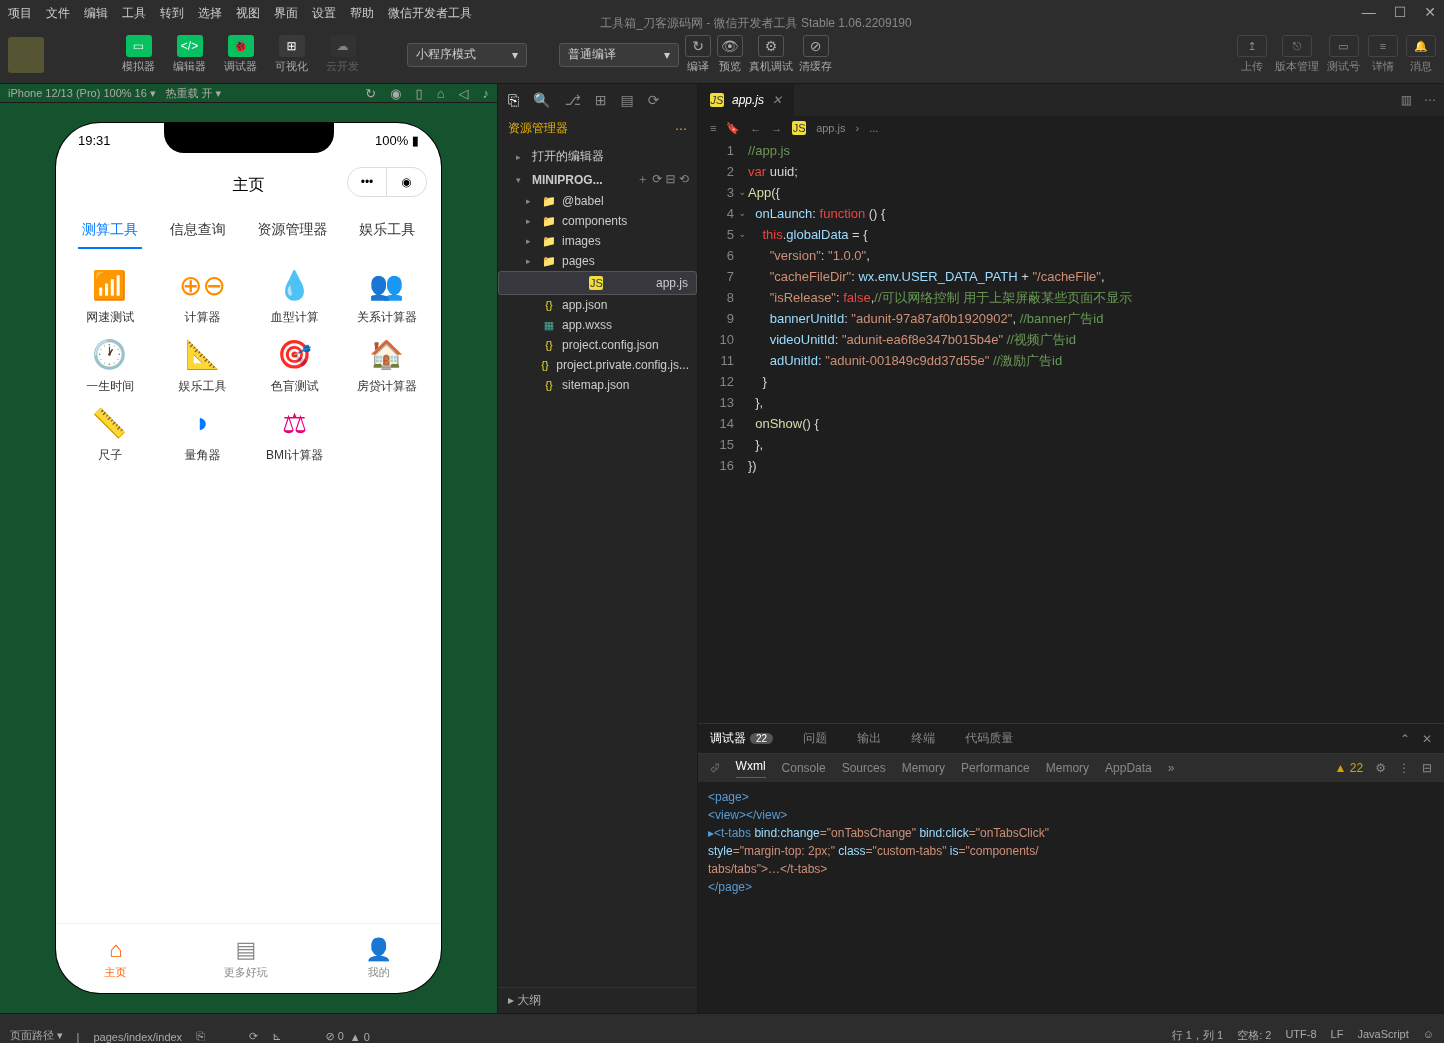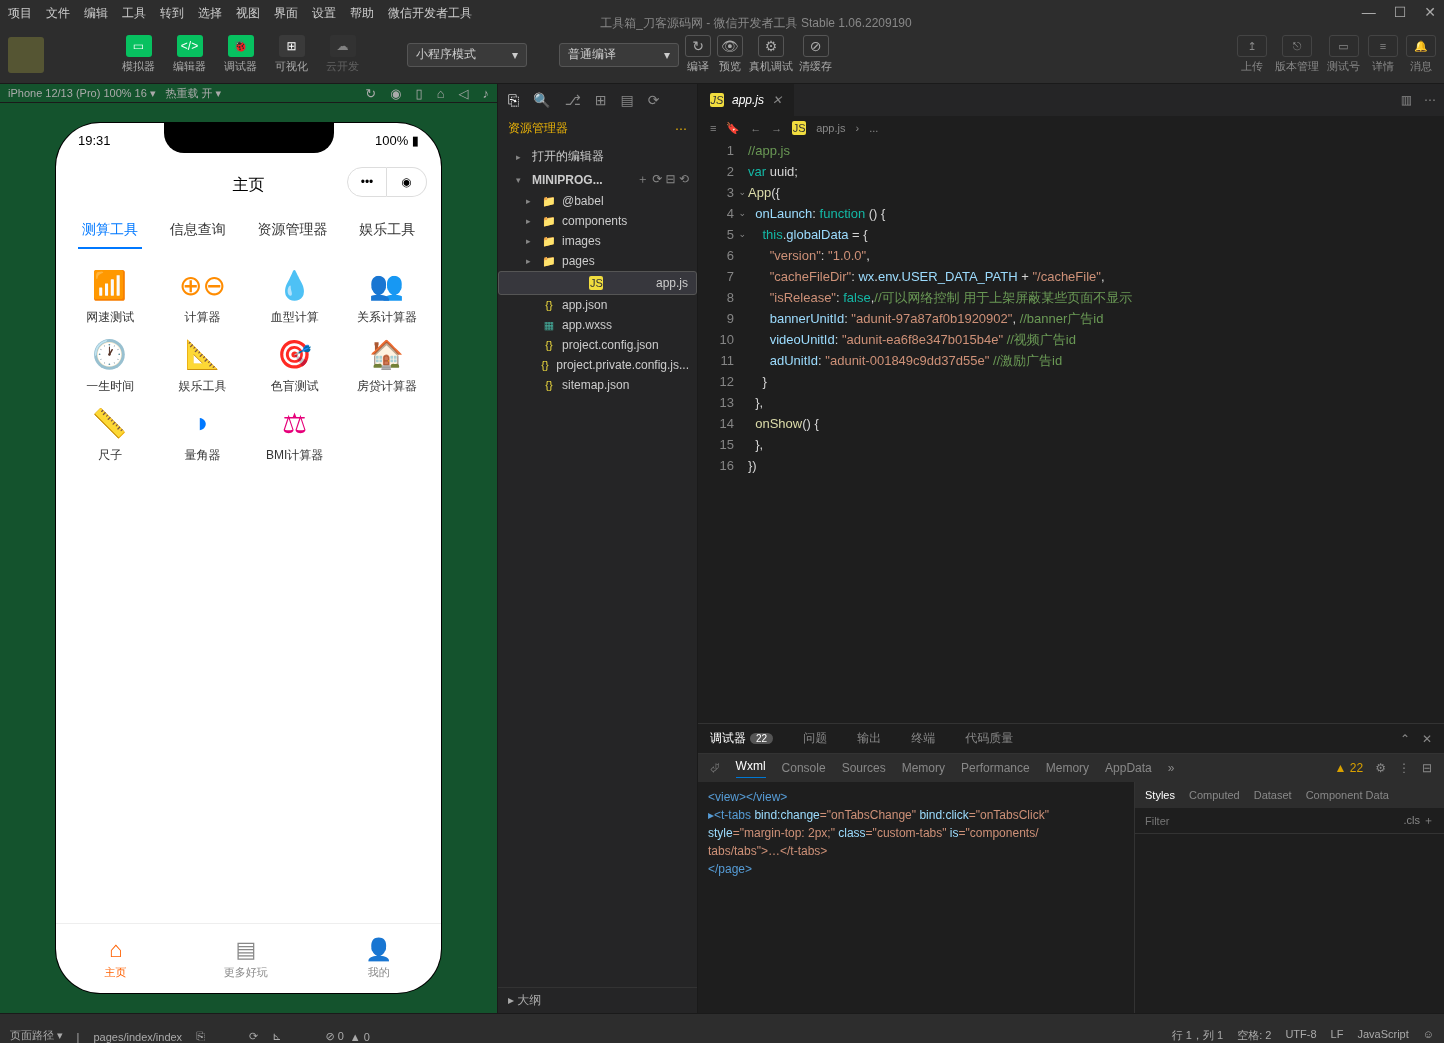--- a/index.html
+++ b/index.html
@@ -67,21 +67,21 @@
 .edtab { height:32px; padding:0 12px; display:flex; align-items:center; gap:8px; background:#1e1e1e; color:#fff; font-size:12px; font-style:italic; }
 .edtab .x { color:#888; cursor:pointer; }
 .edact { position:absolute; right:8px; display:flex; gap:12px; color:#888; }
 .bcrumb { height:24px; display:flex; align-items:center; gap:10px; padding:0 12px; color:#888; font-size:11px; }
 .bcrumb .bi { cursor:pointer; }
 .code { flex:1; display:flex; font-family:Consolas,monospace; font-size:13px; line-height:21px; overflow:hidden; }
 .gutter { width:50px; text-align:right; color:#858585; padding-right:14px; user-select:none; position:relative; }
 .gutter .fold { position:absolute; right:2px; color:#888; font-size:9px; }
 .codetxt { flex:1; white-space:pre; color:#d4d4d4; }
 .c-cm { color:#6a9955; }
-.c-kw { color:#14b8a6; }
+.c-kw { color:#ef4444; }
 .c-fn { color:#dcdcaa; }
 .c-st { color:#ce9178; }
 .c-pr { color:#9cdcfe; }
 
 .debugger { height:290px; background:#1e1e1e; border-top:1px solid #333; display:flex; flex-direction:column; }
 .dbgtabs { height:30px; display:flex; align-items:center; gap:30px; padding:0 12px; color:#888; font-size:12px; border-bottom:1px solid #333; }
 .dbgtabs .dt { cursor:pointer; padding:6px 0; }
 .dbgtabs .dt.act { color:#fff; }
 .dbgtabs .badge { background:#555; border-radius:8px; padding:0 6px; font-size:10px; margin-left:4px; }
 .dbgtabs .dr { margin-left:auto; display:flex; gap:12px; align-items:center; }
@@ -446,37 +446,26 @@
         <span>»</span>
         <div style="margin-left:auto;display:flex;gap:12px;align-items:center">
           <span class="warn">▲ <span>22</span></span>
           <span>⚙</span>
           <span>⋮</span>
           <span>⊟</span>
         </div>
       </div>
       <div class="dbgbody">
         <div class="wxml">
+<div><span class="tg">&lt;page&gt;</span></div>
 <div><span class="tg">  &lt;view&gt;&lt;/view&gt;</span></div>
 <div><span class="tg">▸&lt;t-tabs </span><span class="at">bind:change</span><span class="vl">="onTabsChange" </span><span class="at">bind:click</span><span class="vl">="onTabsClick"</span></div>
 <div><span class="at">style</span><span class="vl">="margin-top: 2px;" </span><span class="at">class</span><span class="vl">="custom-tabs" </span><span class="at">is</span><span class="vl">="components/</span></div>
 <div><span class="vl">tabs/tabs"&gt;…&lt;/t-tabs&gt;</span></div>
 <div><span class="tg">&lt;/page&gt;</span></div>
-        </div>
-        <div class="styles">
-          <div class="sttabs">
-            <span class="st act">Styles</span>
-            <span class="st">Computed</span>
-            <span class="st">Dataset</span>
-            <span class="st">Component Data</span>
-          </div>
-          <div class="stfilter">
-            <input placeholder="Filter" style="">
-            <span class="cls">.cls ＋</span>
-          </div>
         </div>
       </div>
     </div>
   </div>
 </div>
 
 <div class="statusbar">
   <span><span>页面路径</span> ▾</span>
   <span>|</span>
   <span>pages/index/index</span>

